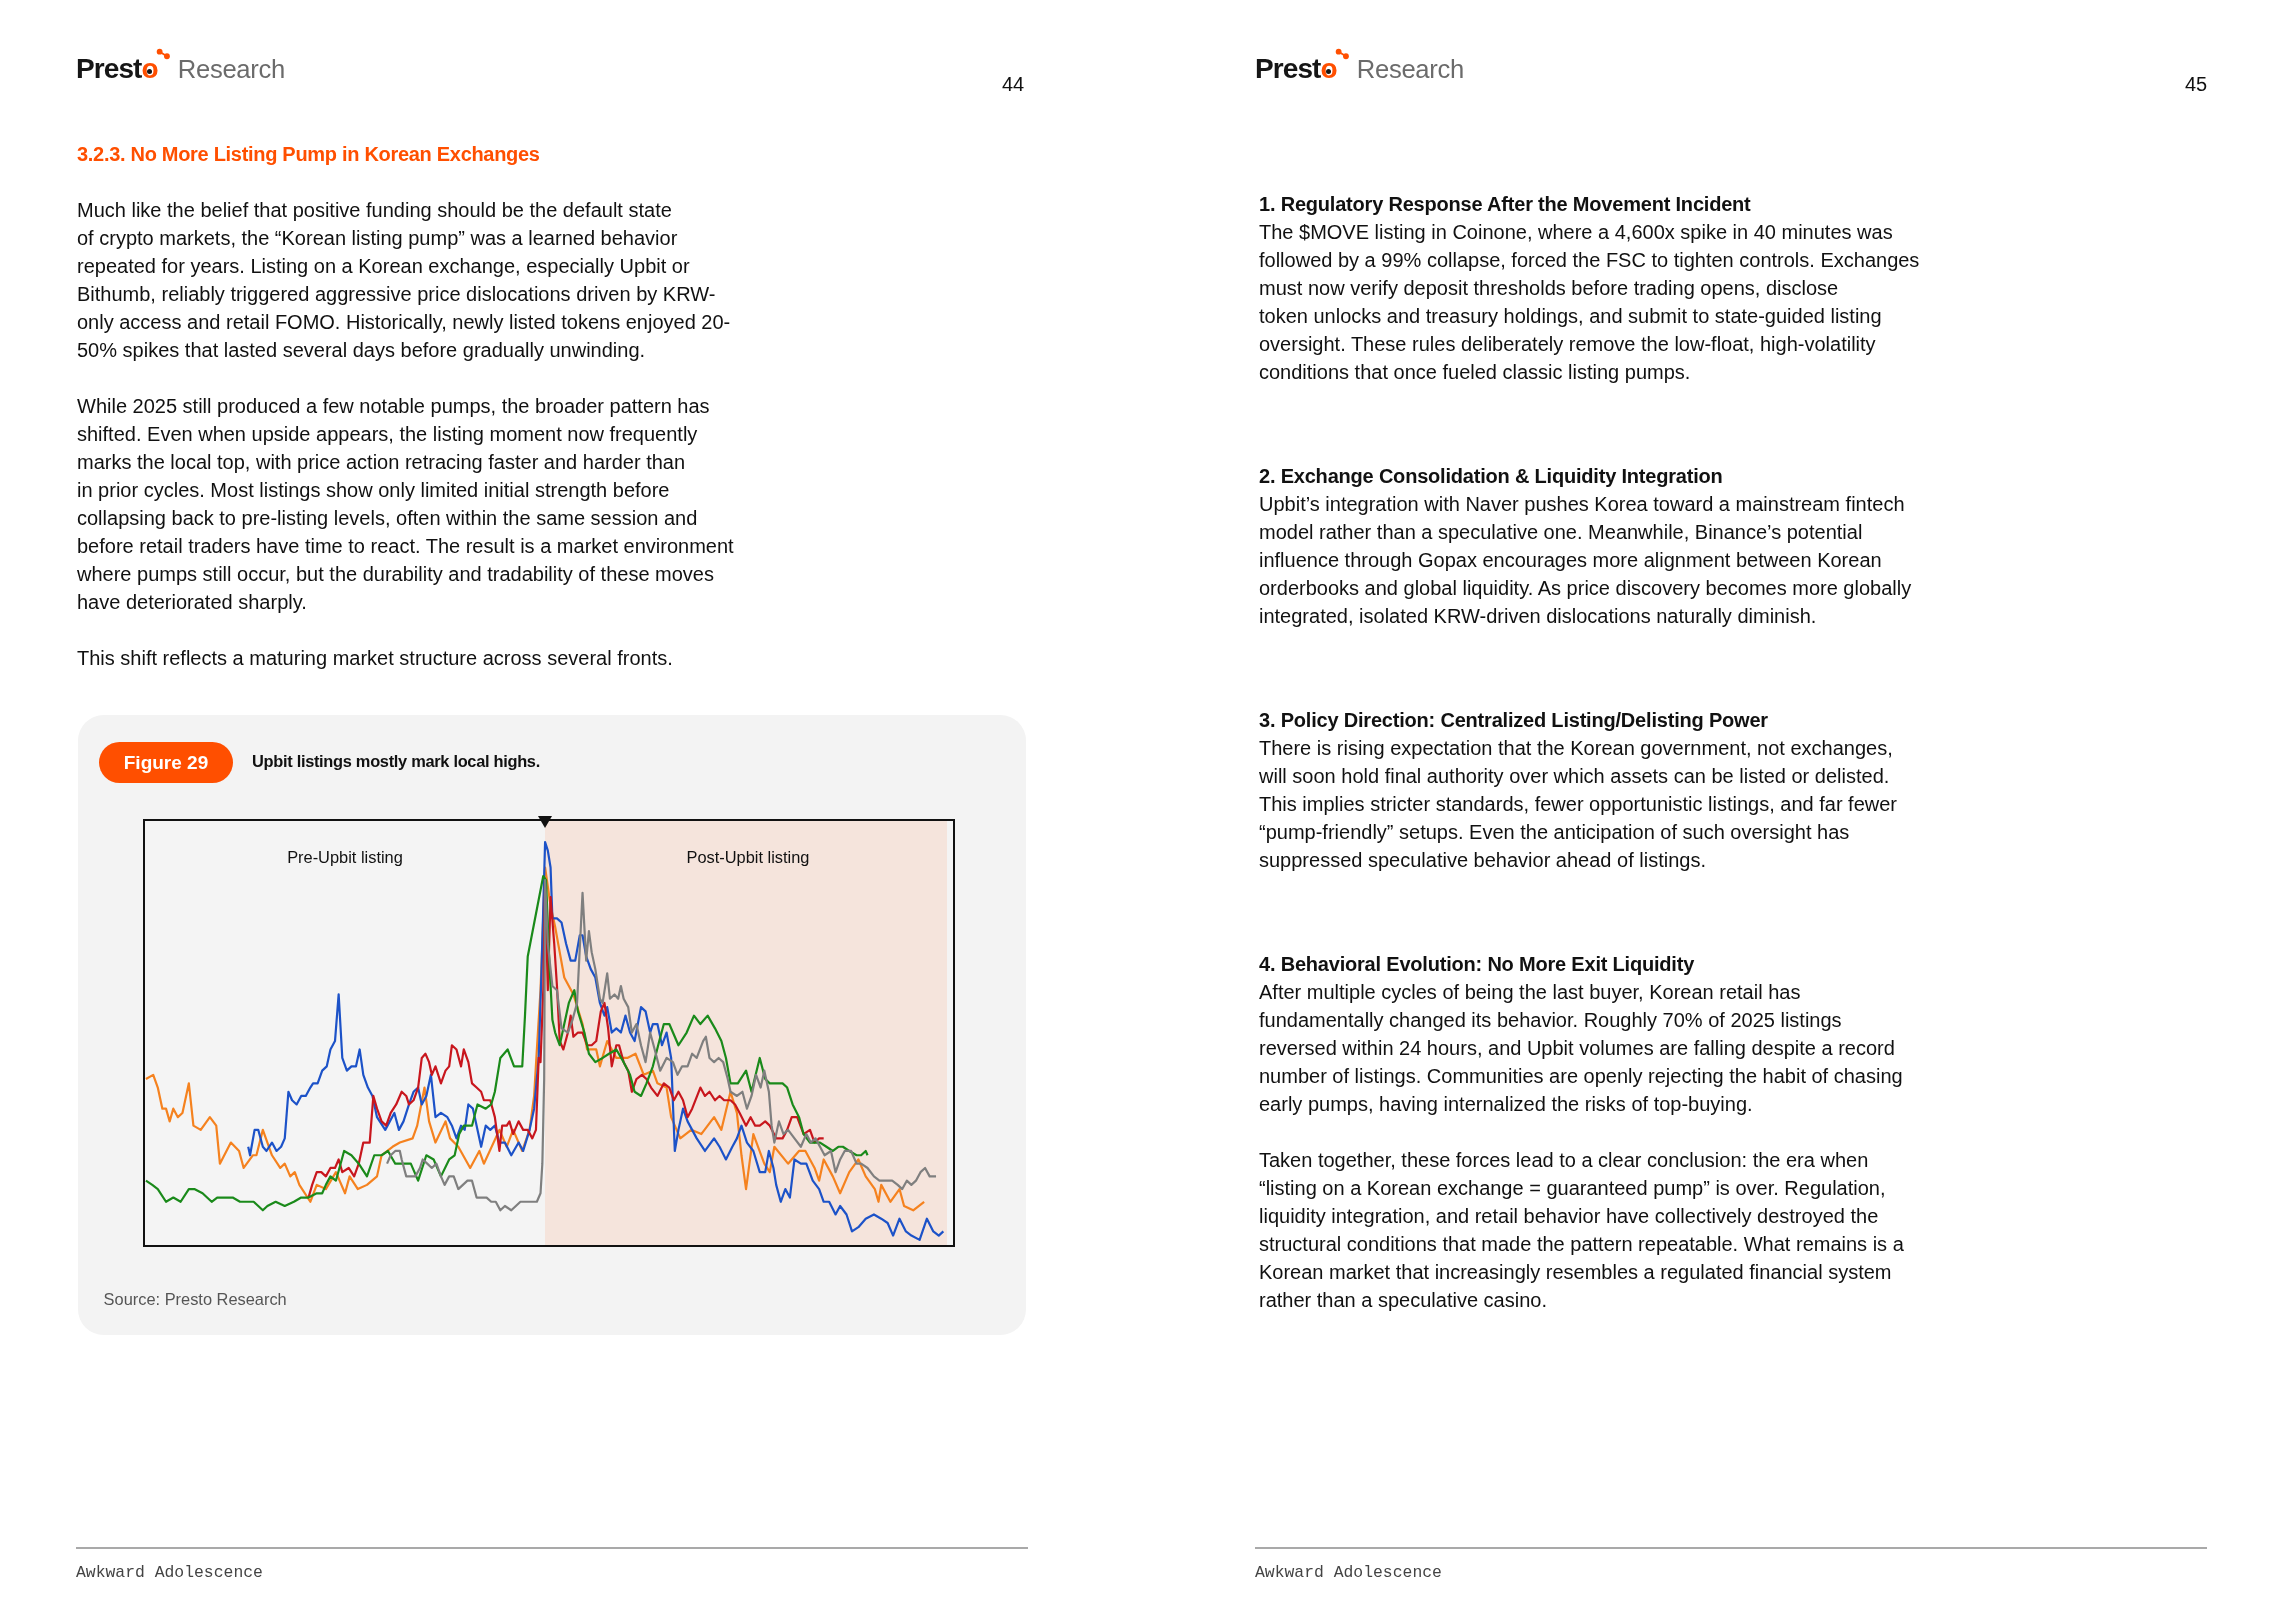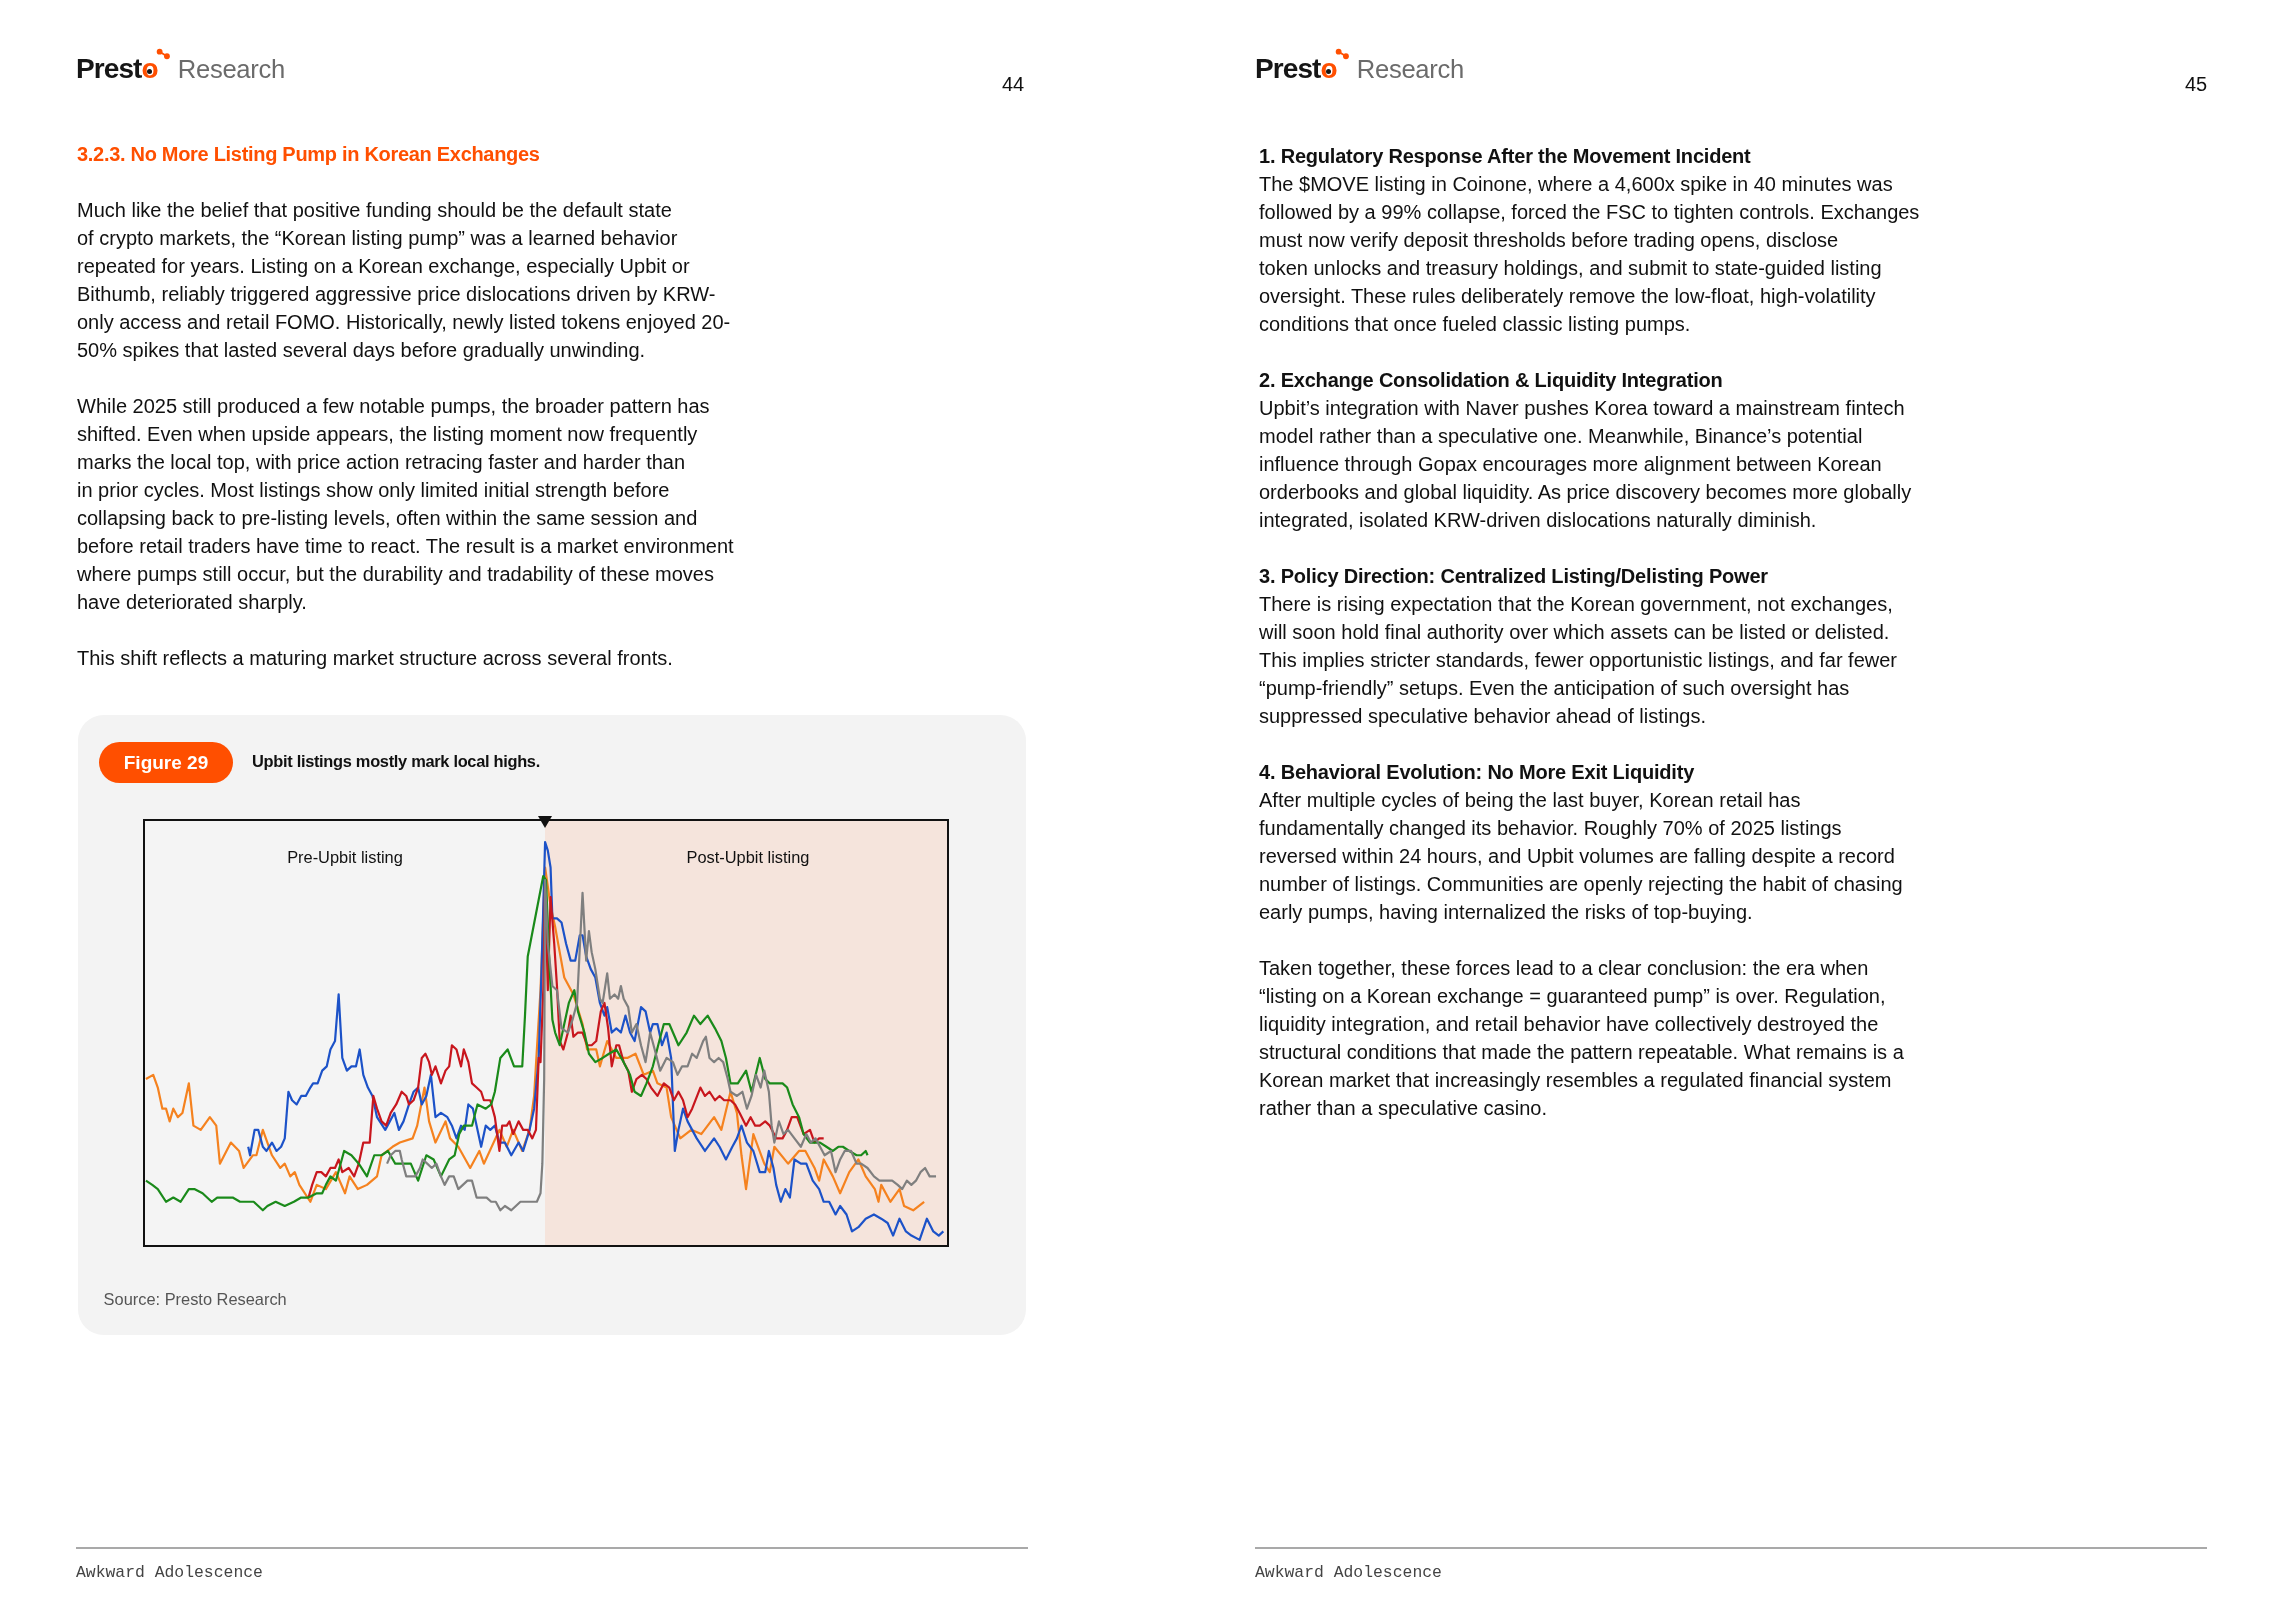--- a/index.html
+++ b/index.html
@@ -15,29 +15,29 @@
   .logo .brand .o::after { content:""; position:absolute; left:50%; top:58%; width:5.5px; height:5.5px; margin:-2.7px 0 0 -2.7px; border-radius:50%; background:#161616; }
   .logo .mol { position:absolute; top:-5.5px; width:14.6px; height:12.8px; }
   .logo .sub { font-size:25.6px; color:#6b6b6b; margin-left:20px; letter-spacing:-0.3px; }
 
   .pagenum { position:absolute; top:57px; font-size:20px; color:#111;margin-top:16px; }
 
   .flow { position:absolute; font-size:20px; line-height:28px; white-space:nowrap; }
   .flow .line { display:block; height:28px; }
   .flow .blank { display:block; height:28px; }
   .flow .h-orange { color:#ff4f00; font-weight:700; font-size:20px; letter-spacing:-0.3px; }
-  .flow .h-black { color:#111; font-weight:700; letter-spacing:-0.2px; }
+  .flow .h-black { color:#111; font-weight:700; letter-spacing:-0.2px;margin-top:48px; }
 
   .panel { position:absolute; left:78px; top:715px; width:948px; height:620px; background:#f3f3f3; border-radius:25.6px; }
   .pill { position:absolute; left:21px; top:27.4px; width:134px; height:41px; border-radius:21px; background:#ff4f00; color:#fff;
           font-weight:700; font-size:19px; display:flex; align-items:center; justify-content:center; }
   .caption { position:absolute; left:174px; top:37px; font-size:16.4px; font-weight:700; color:#111; letter-spacing:-0.3px; white-space:nowrap; }
   .source { position:absolute; left:25.6px; top:575px; font-size:16.4px; color:#555; white-space:nowrap; }
 
-  .chart { position:absolute; left:143px; top:819px; width:802px; height:424px; border:2.7px solid #111; background:#f4f4f4; }
+  .chart { position:absolute; left:143px; top:819px; width:802px; height:424px; border:2.7px solid #111; background:#f4f4f4;padding-left:6px; }
   .chart .post-bg { position:absolute; left:400px; top:0; width:402px; height:100%; background:#f5e4dc; }
   .chart svg { position:absolute; left:0; top:0; width:802px; height:424px; overflow:visible; }
   .chart .region-label { position:absolute; top:27.4px; font-size:16.4px; color:#111; white-space:nowrap; transform:translateX(-50%); }
   .marker { position:absolute; left:538px; top:816px; width:0; height:0; border-left:7.3px solid transparent; border-right:7.3px solid transparent; border-top:12.8px solid #111; }
 
   .footer-line { position:absolute; top:1547px; height:1.8px; background:#a9a9a9; }
   .footer-text { position:absolute; top:1563px; font-size:16.4px; color:#444; white-space:nowrap;font-family:Liberation Mono, monospace; }
 </style>
 </head>
 <body>

